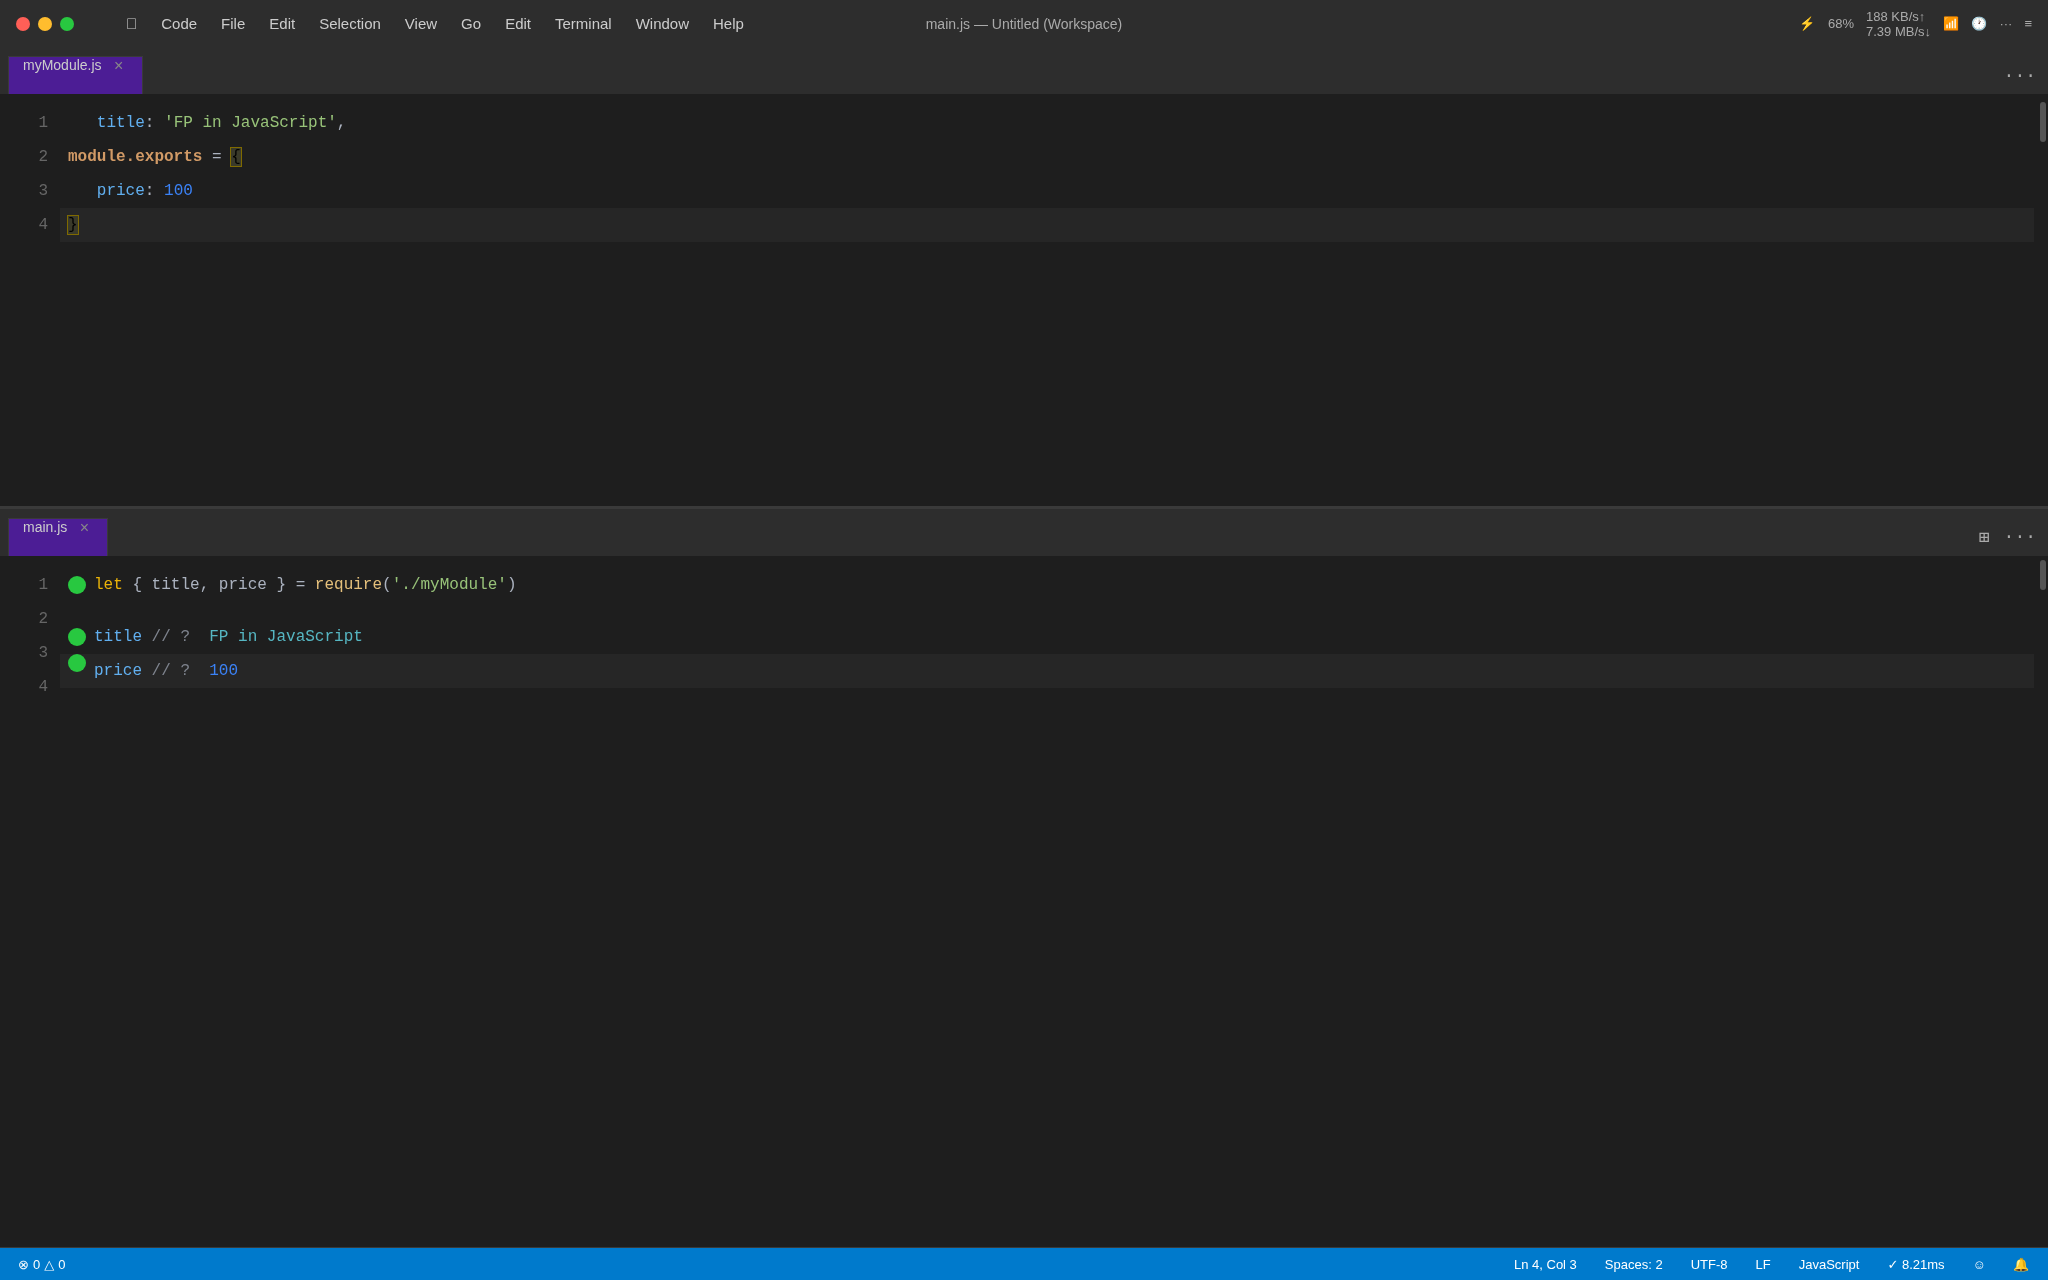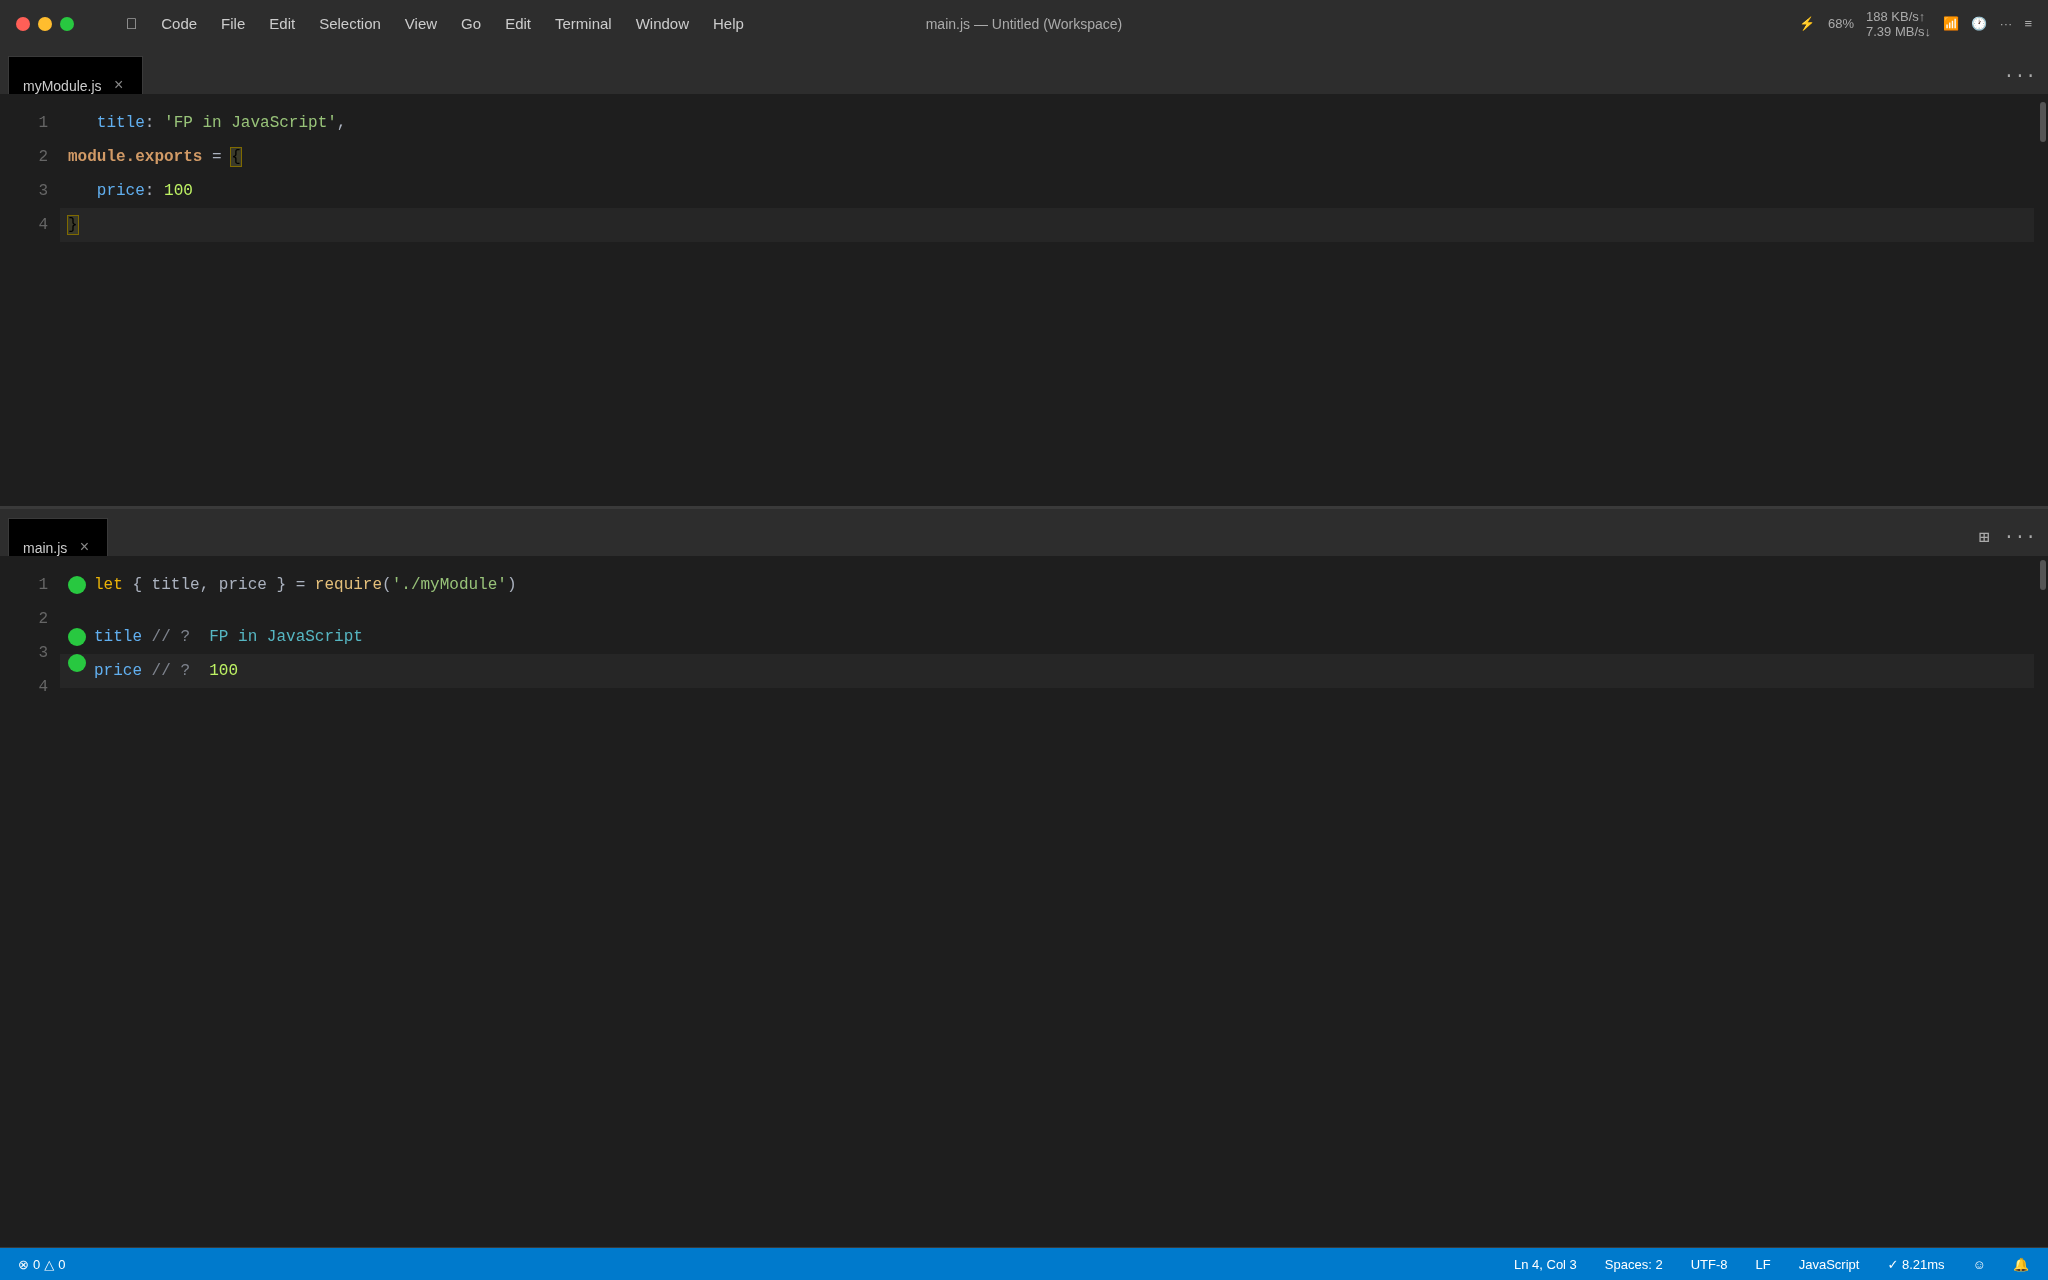--- a/index.html
+++ b/index.html
@@ -94,24 +94,24 @@
     .tab-bar {
       height: 47px;
       background: #2d2d2d;
       display: flex;
       align-items: flex-end;
       padding: 0 8px;
       position: relative;
     }
     .tab {
       height: 38px;
-      background: #000000;
+      background: #4c1d95;
       color: #cccccc;
       display: flex;
-      align-items: flex-end;
+      align-items: flex-start;
       padding: 0 14px;
       font-size: 14px;
       font-family: -apple-system, BlinkMacSystemFont, 'Helvetica Neue', sans-serif;
       border-top: 1px solid #3a3a3a;
       border-left: 1px solid #3a3a3a;
       border-right: 1px solid #3a3a3a;
       gap: 8px;
       cursor: pointer;
     }
     .tab-close {
@@ -188,21 +188,21 @@
     }
 
     
     .kw-orange { color: #d19a66; font-weight: bold; }
     .kw-yellow { color: #e5c07b; }
     .kw-blue { color: #61afef; }
     .kw-green { color: #98c379; }
     .kw-cyan { color: #56b6c2; }
     .kw-purple { color: #eab308; }
     .kw-white { color: #abb2bf; }
-    .kw-num { color: #bef264; }
+    .kw-num { color: #3b82f6; }
     .kw-comment { color: #7f848e; }
     .bracket-highlight {
       background: #3a3a2a;
       outline: 1px solid #7f6a00;
     }
 
     
     .status-bar {
       height: 32px;
       background: #007acc;

